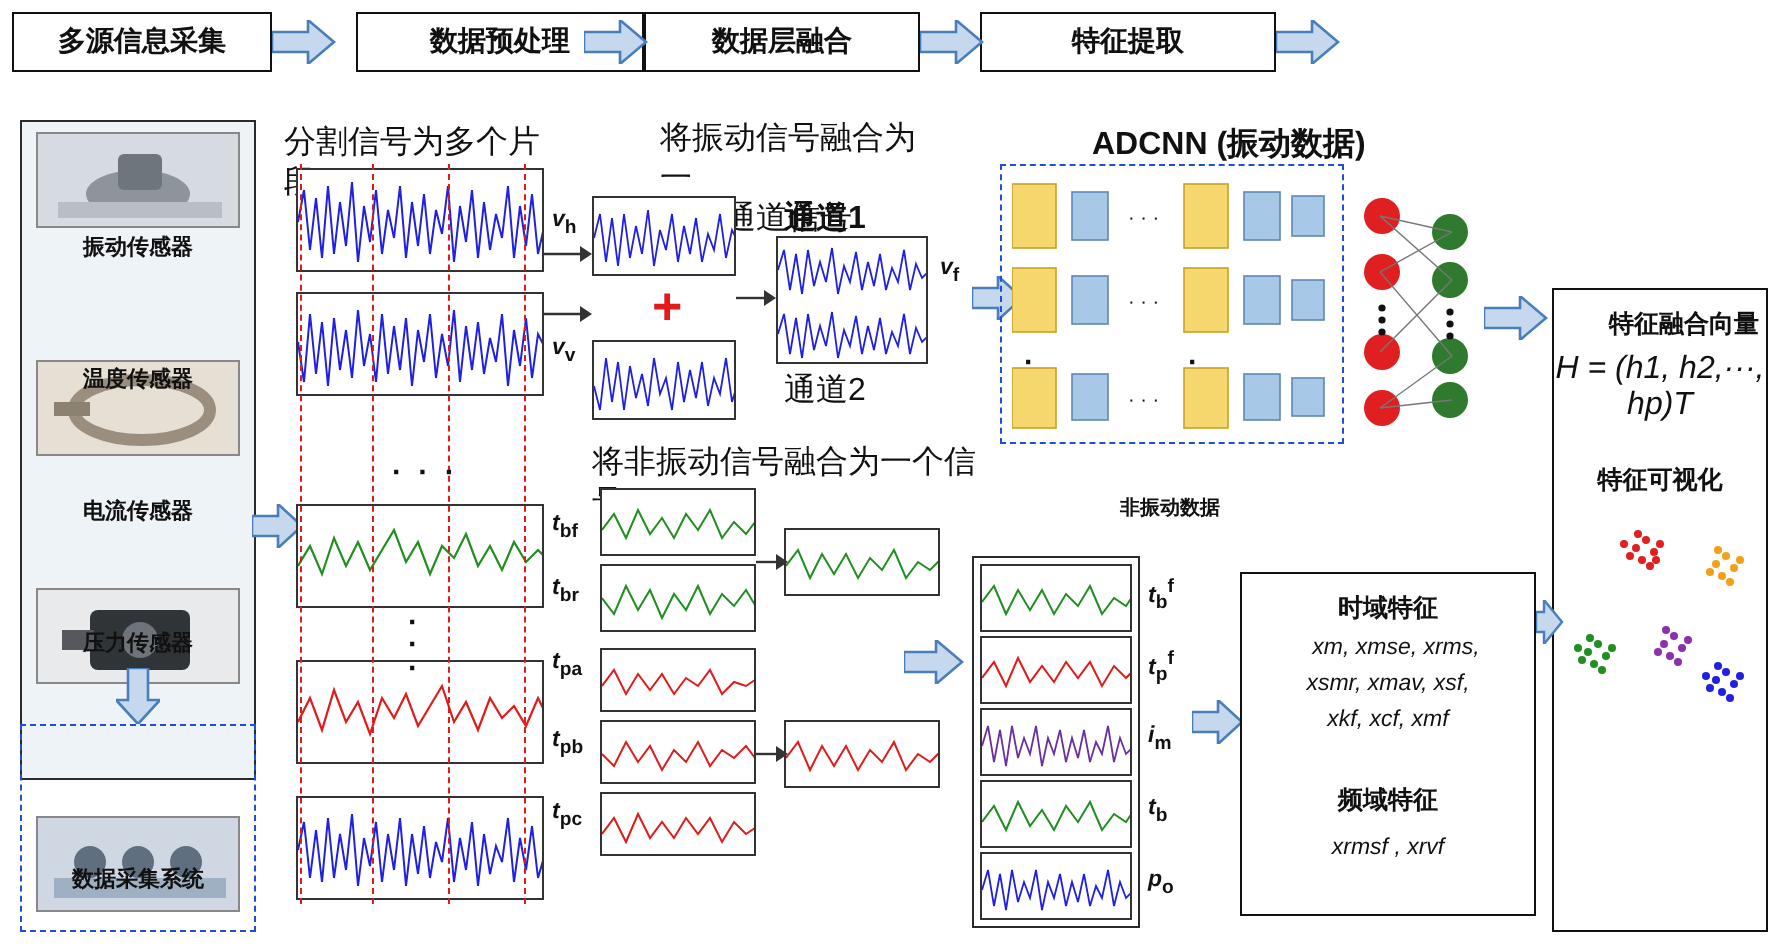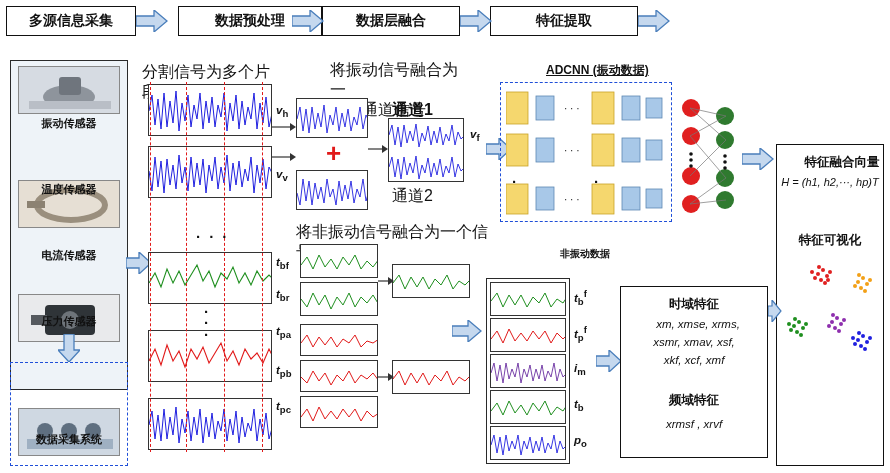--- a/index.html
+++ b/index.html
@@ -243,21 +243,21 @@
   </div>
   <svg class="abs" style="left:378px;top:370px;" width="16" height="14">
       <line x1="0" y1="7" x2="10" y2="7" stroke="#333" stroke-width="1.2"></line>
       <polygon points="10,3 16,7 10,11" fill="#333"></polygon>
     </svg>
 
   <svg class="abs" style="left:452px;top:320px;" width="30" height="22">
     <polygon points="0,6 16,6 16,0 29,11 16,22 16,16 0,16" fill="#c5d8ee" stroke="#4a7ebb" stroke-width="1.3"></polygon>
   </svg>
 
-  <div class="abs lblb" style="left:546px;top:62px;font-size:12px;text-decoration:underline;">ADCNN (振动数据)</div>
+  <div class="abs lblb" style="left:546px;top:62px;font-size:16px;">ADCNN (振动数据)</div>
   <div class="abs dashed" style="left:500px;top:82px;width:172px;height:140px;"></div>
 
   <div class="abs" style="left:506px;top:90px;width:162px;height:38px;">
     <svg width="162" height="38">
       <rect x="0" y="2" width="22" height="32" fill="#f5d76e" stroke="#c9a227" stroke-width="0.8"></rect>
       <rect x="30" y="6" width="18" height="24" fill="#a8c8e8" stroke="#5d88b3" stroke-width="0.8"></rect>
       <text x="58" y="22" font-size="10" fill="#111">· · ·</text>
       <rect x="86" y="2" width="22" height="32" fill="#f5d76e" stroke="#c9a227" stroke-width="0.8"></rect>
       <rect x="116" y="6" width="18" height="24" fill="#a8c8e8" stroke="#5d88b3" stroke-width="0.8"></rect>
       <rect x="140" y="8" width="16" height="20" fill="#a8c8e8" stroke="#5d88b3" stroke-width="0.8"></rect>
@@ -360,21 +360,21 @@
   <div class="abs featbox" style="left:620px;top:286px;width:148px;height:172px;"></div>
   <div class="abs ftitle" style="left:620px;top:296px;width:148px;">时域特征</div>
   <div class="abs fline" style="left:620px;top:318px;width:156px;"><span>xm, xmse, xrms,</span></div>
   <div class="abs fline" style="left:620px;top:336px;width:148px;"><span>xsmr, xmav, xsf,</span></div>
   <div class="abs fline" style="left:620px;top:354px;width:148px;"><span>xkf, xcf, xmf</span></div>
   <div class="abs ftitle" style="left:620px;top:392px;width:148px;">频域特征</div>
   <div class="abs fline" style="left:620px;top:418px;width:148px;"><span>xrmsf , xrvf</span></div>
 
   <div class="abs featbox" style="left:776px;top:144px;width:108px;height:322px;"></div>
   <div class="abs ftitle" style="left:776px;top:154px;width:132px;">特征融合向量</div>
-  <div class="abs fline" style="left:776px;top:176px;width:108px;font-size:11px;">H = (h1, h2,···, hp)T</div>
+  <div class="abs fline" style="left:776px;top:176px;width:108px;font-size:16px;">H = (h1, h2,···, hp)T</div>
   <div class="abs ftitle" style="left:776px;top:232px;width:108px;">特征可视化</div>
   <svg class="abs" style="left:782px;top:256px;" width="98" height="200">
     <g fill="#e02020">
       <circle cx="36" cy="18" r="2"></circle>
         <circle cx="41" cy="14" r="2"></circle>
         <circle cx="45" cy="20" r="2"></circle>
         <circle cx="39" cy="24" r="2"></circle>
         <circle cx="33" cy="22" r="2"></circle>
         <circle cx="43" cy="27" r="2"></circle>
         <circle cx="48" cy="16" r="2"></circle>

